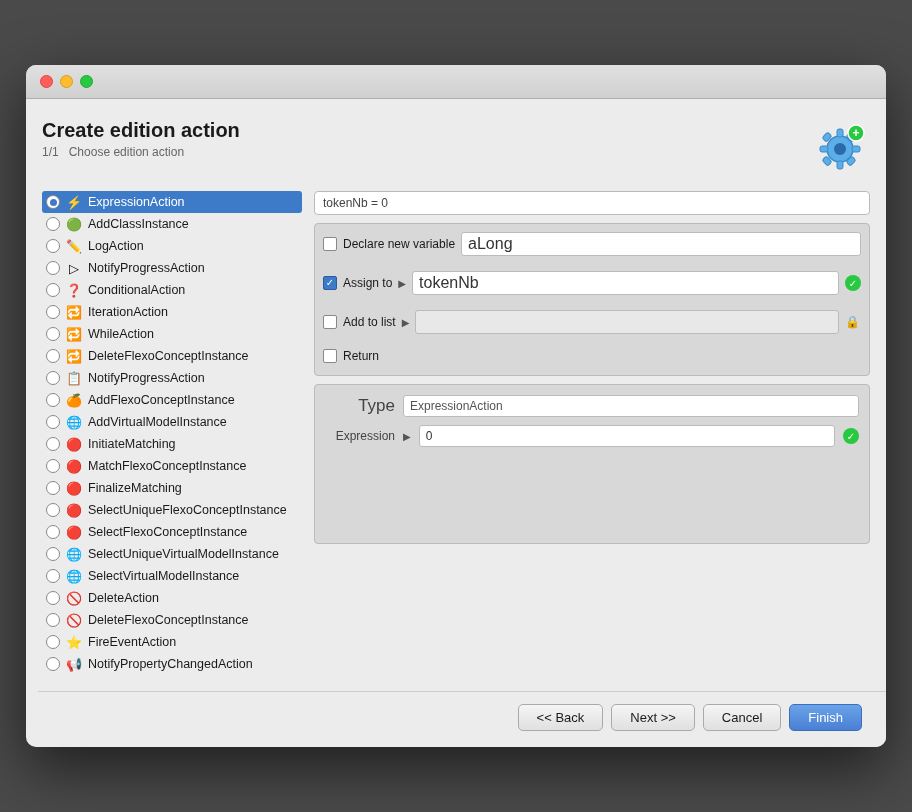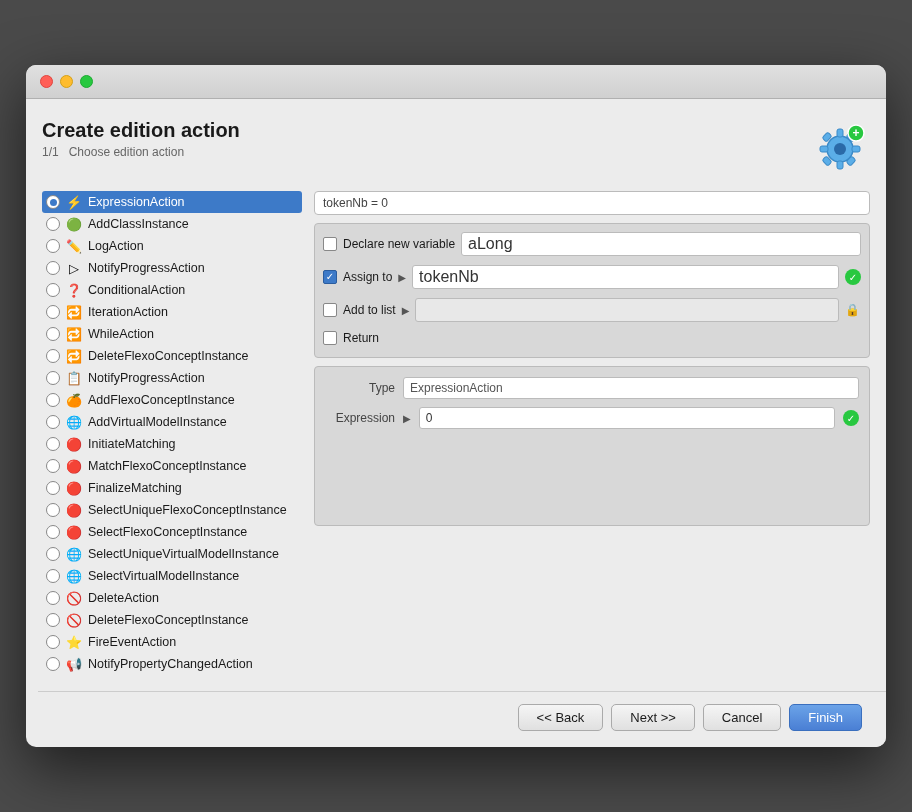--- a/index.html
+++ b/index.html
@@ -132,21 +132,21 @@
       background: #d8d8d8;
       border: 1px solid #bbb;
       border-radius: 4px;
       padding: 8px;
       margin-bottom: 8px;
     }
     .option-row {
       display: flex;
       align-items: center;
       gap: 6px;
-      margin-bottom: 9px;
+      margin-bottom: 15px;
     }
     .option-row:last-child { margin-bottom: 4px; }
     .checkbox {
       width: 14px;
       height: 14px;
       border: 1.5px solid #888;
       border-radius: 2px;
       background: white;
       flex-shrink: 0;
       display: flex;
@@ -218,21 +218,21 @@
       min-height: 160px;
       margin-bottom: 8px;
     }
     .type-row {
       display: flex;
       align-items: center;
       gap: 8px;
       margin-bottom: 8px;
     }
     .type-label {
-      font-size: 12px;
+      font-size: 17px;
       color: #444;
       text-align: right;
       width: 70px;
     }
     .type-input {
       flex: 1;
       background: white;
       border: 1px solid #bbb;
       border-radius: 3px;
       padding: 3px 6px;

